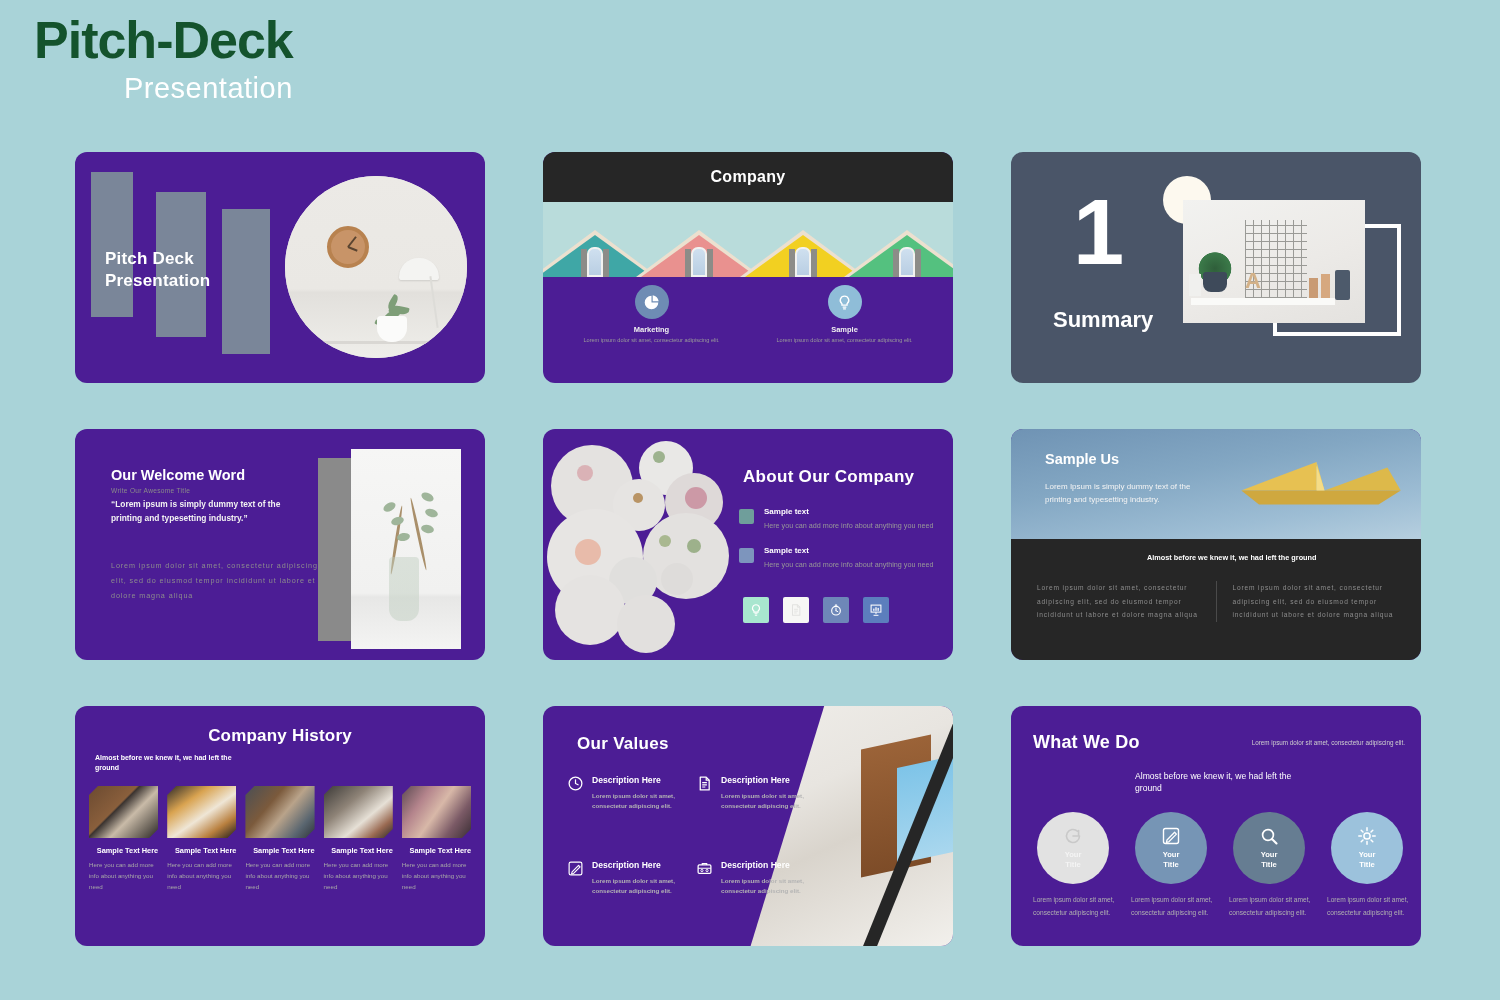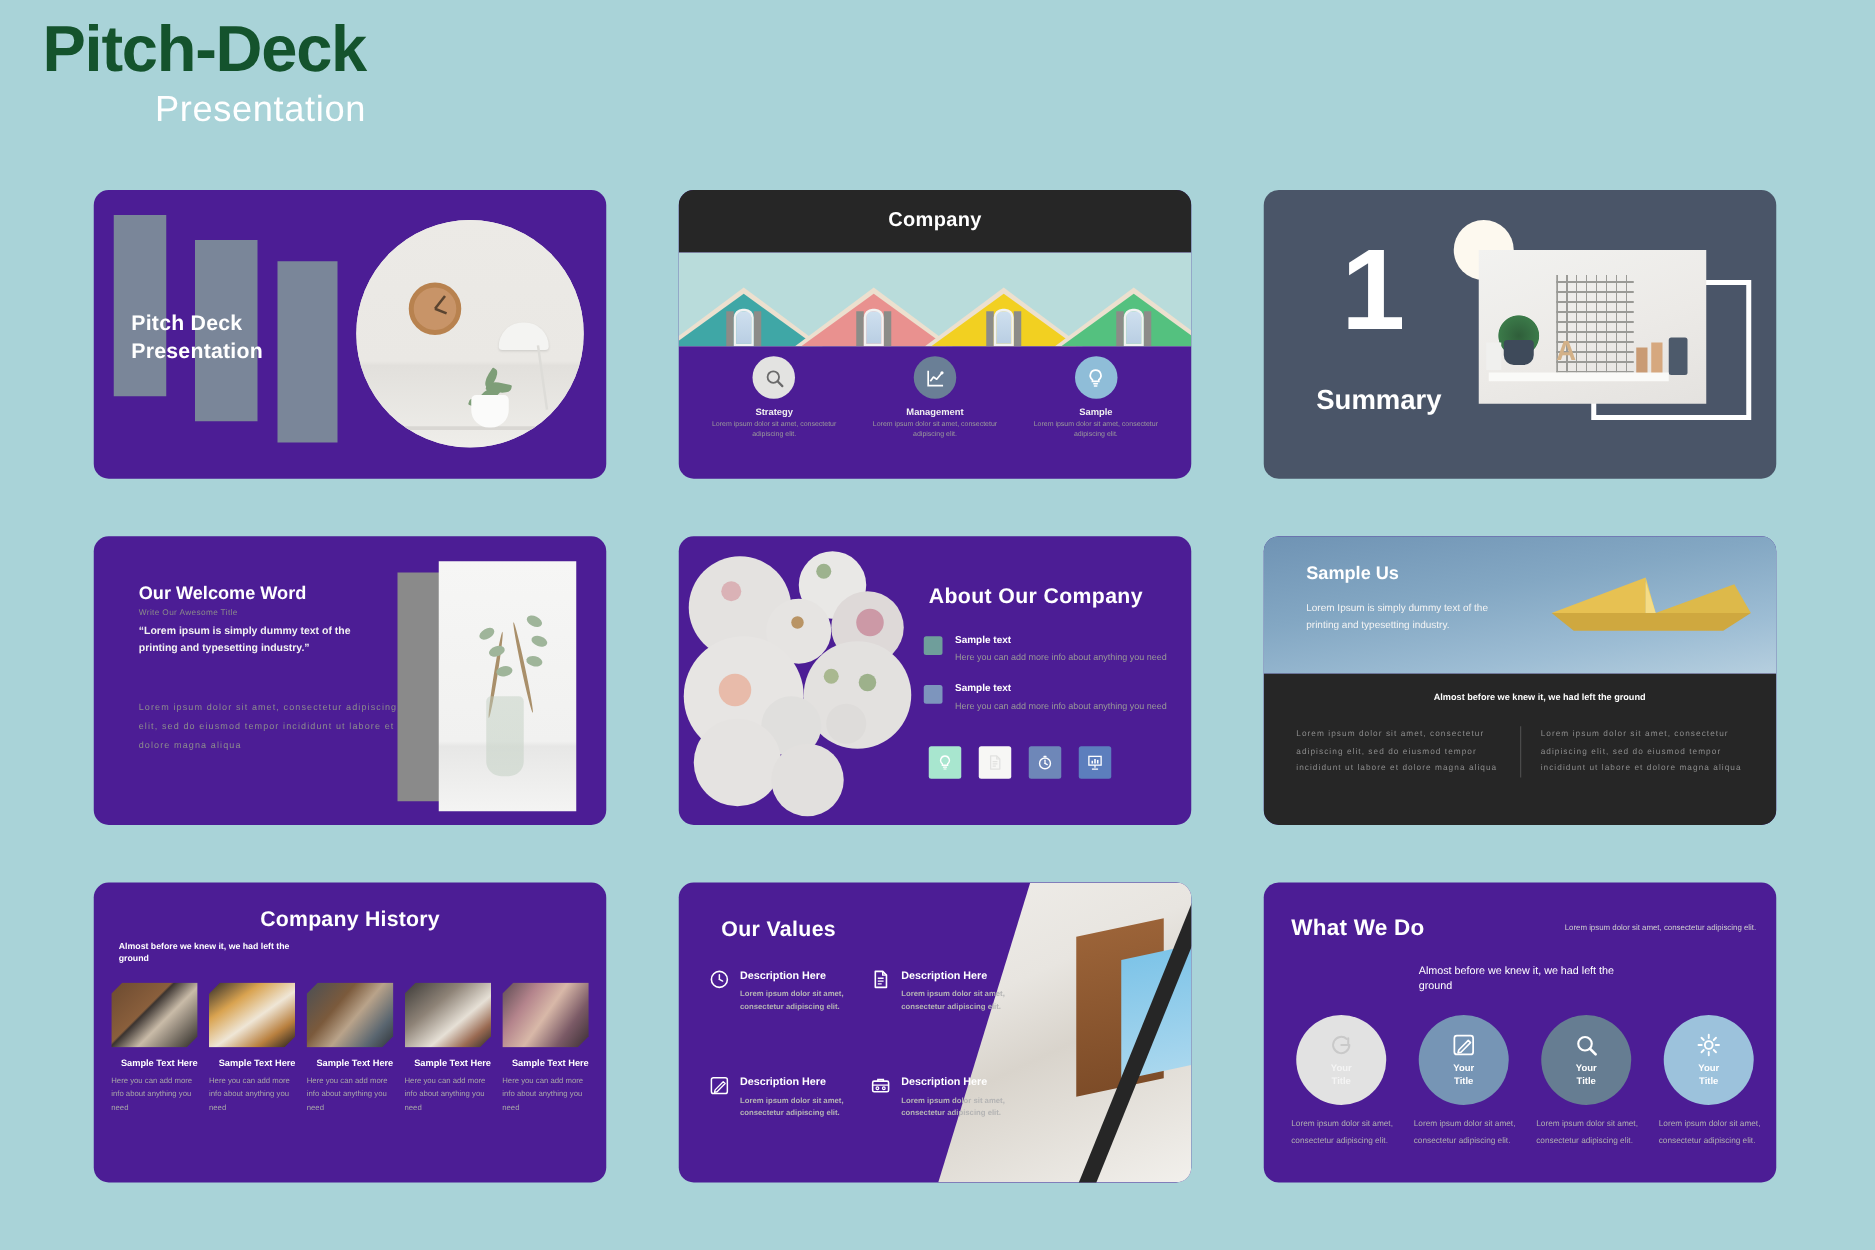--- a/index.html
+++ b/index.html
@@ -289,38 +289,27 @@
           <div class="s2-win" style="left:252px"></div>
           <div class="s2-trim" style="left:301px"></div>
           <div class="s2-roof" style="left:306px;border-bottom:42px solid #54c17f;"></div>
           <div class="s2-shut" style="left:350px"></div>
           <div class="s2-shut" style="left:372px"></div>
           <div class="s2-win" style="left:356px"></div>
         </div>
     </div>
     <div class="s2-items" id="s2items">
         <div class="s2-item">
-          <div class="s2-ic" style="background:#e3e3e1">
+          <div class="s2-ic" style="background:#6e8cb4">
             <svg viewBox="0 0 20 20" width="17" height="17">
-              <circle cx="9" cy="9" r="5.4" fill="none" stroke="#6a6a6a" stroke-width="1.7"></circle>
-              <line x1="13" y1="13" x2="17.5" y2="17.5" stroke="#6a6a6a" stroke-width="2.1" stroke-linecap="round"></line>
+              <path d="M10 2 A8 8 0 1 0 18 10 L10 10 Z" fill="#ffffff"></path>
+              <path d="M11.4 1.6 A8.4 8.4 0 0 1 18.4 8.6 L11.4 8.6 Z" fill="#ffffff"></path>
             </svg>
           </div>
-          <div class="s2-t">Strategy</div>
-          <div class="s2-d">Lorem ipsum dolor sit amet, consectetur adipiscing elit.</div>
-        </div>
-        <div class="s2-item">
-          <div class="s2-ic" style="background:#6a7f96">
-            <svg viewBox="0 0 20 20" width="17" height="17">
-              <path d="M3 3 V17 H17" fill="none" stroke="#ffffff" stroke-width="1.6"></path>
-              <polyline points="5,13 8,9 11,11 16,5" fill="none" stroke="#ffffff" stroke-width="1.6" stroke-linejoin="round"></polyline>
-              <circle cx="16" cy="5" r="1.5" fill="#ffffff"></circle>
-            </svg>
-          </div>
-          <div class="s2-t">Management</div>
+          <div class="s2-t">Marketing</div>
           <div class="s2-d">Lorem ipsum dolor sit amet, consectetur adipiscing elit.</div>
         </div>
         <div class="s2-item">
           <div class="s2-ic" style="background:#8fbdd8">
             <svg viewBox="0 0 20 20" width="17" height="17">
               <path d="M10 2.5a5 5 0 0 0-3 9v1.6h6V11.5a5 5 0 0 0-3-9z" fill="none" stroke="#ffffff" stroke-width="1.6"></path>
               <rect x="7.6" y="14.6" width="4.8" height="1.5" rx=".7" fill="#ffffff"></rect>
               <rect x="8.2" y="16.8" width="3.6" height="1.3" rx=".6" fill="#ffffff"></rect>
             </svg>
           </div>

